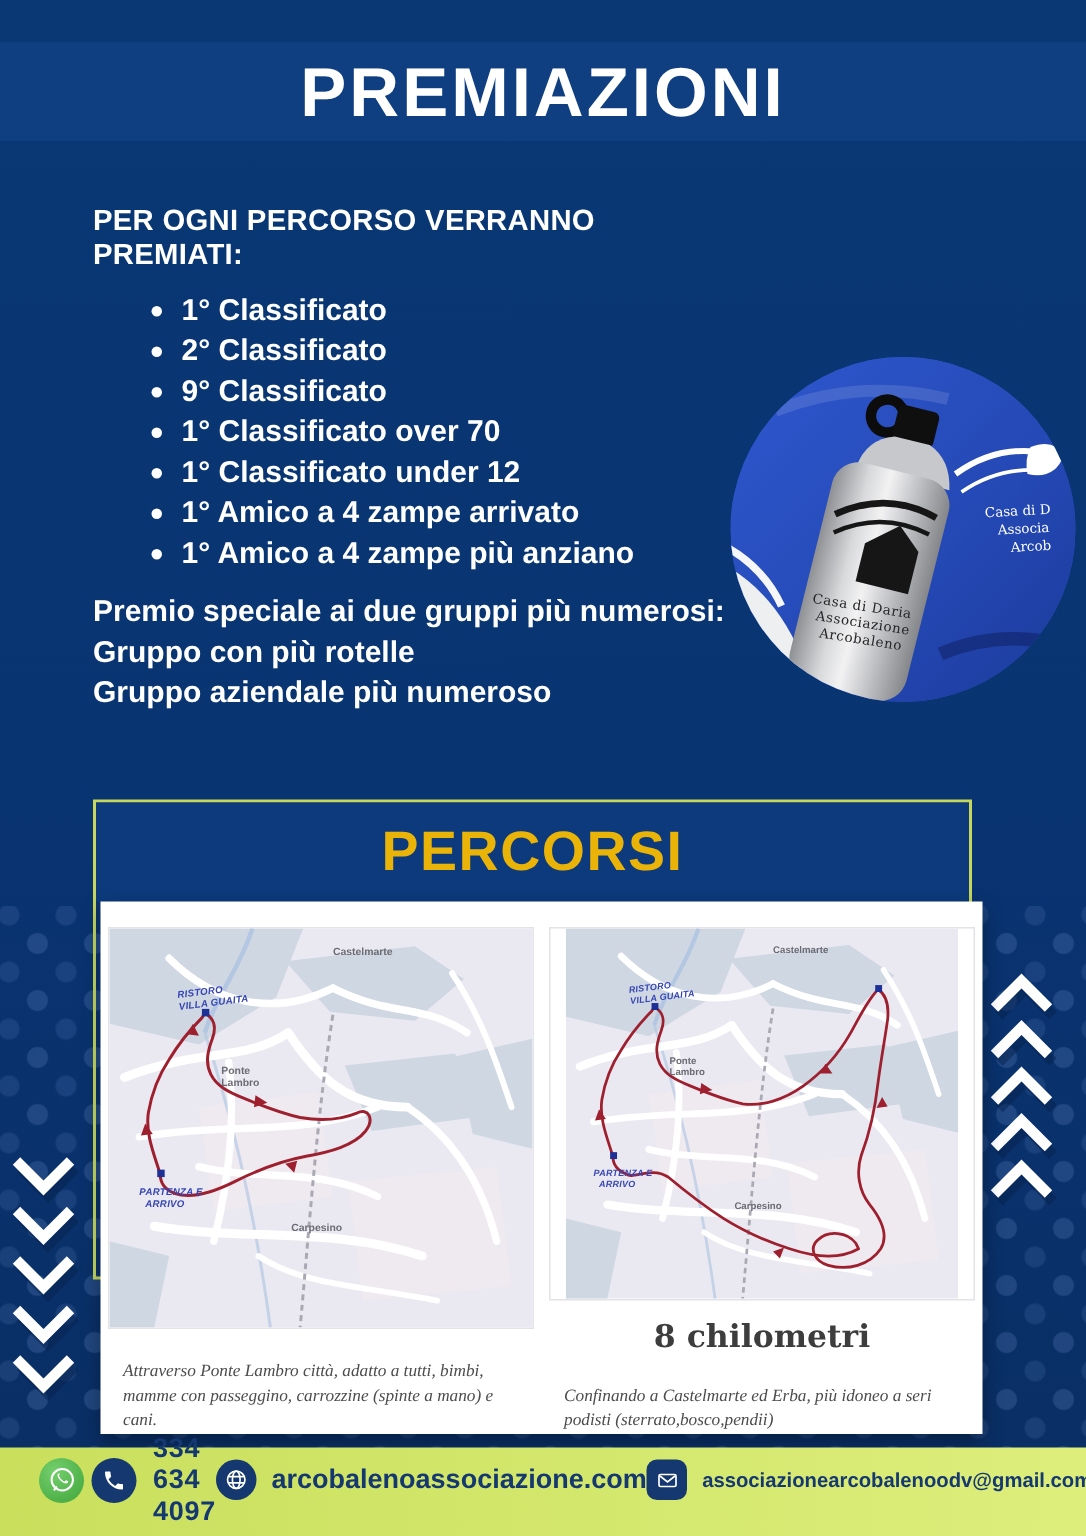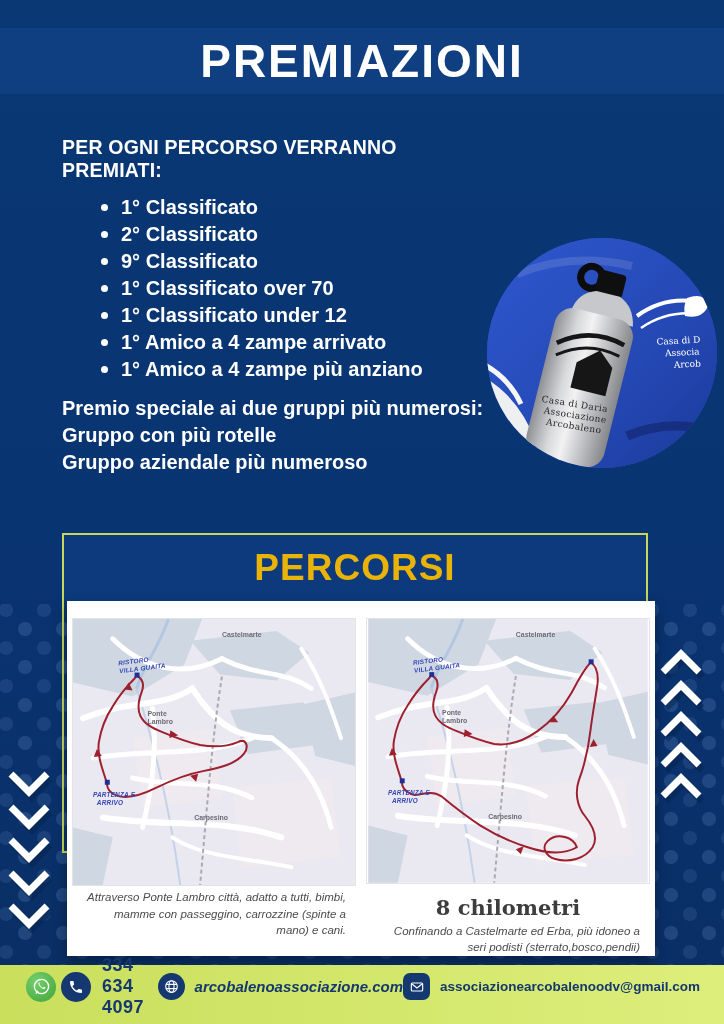--- a/index.html
+++ b/index.html
@@ -33,43 +33,43 @@
          box-sizing:border-box;z-index:2;}
   .percorsi-header{position:absolute;left:64px;top:535px;width:582px;height:66px;background:#0c3a7c;
          display:flex;align-items:center;justify-content:center;z-index:3;}
   .percorsi-header h2{margin:15px;color:#eab308;font-size:37px;font-weight:800;letter-spacing:1px;}
   .routes-card{position:absolute;left:67px;top:601px;width:588px;height:355px;background:#fff;
          box-shadow:0 5px 12px rgba(0,0,0,.35);z-index:4;display:flex;justify-content:center;
          gap:10px;padding-top:17px;box-sizing:border-box;}
   .route-col{width:284px;display:flex;flex-direction:column;align-items:center;}
   .route-col svg.map{display:block;border:1px solid #e2e2e8;box-sizing:border-box;}
   .route-name{margin-top:11px;font-family:"DejaVu Serif",serif;font-size:21px;font-weight:700;color:#3d3d3d;}
-  .route-desc{margin-top:3px;font-size:11.5px;font-style:italic;color:#4c4c4c;line-height:1.45;
-              text-align:right;padding:0 10px;}
+  .route-desc{margin-top:20px;font-size:11.5px;font-style:italic;color:#4c4c4c;line-height:1.45;
+              text-align:left;padding:0 10px;font-family:Liberation Serif, serif;}
   
   .chev{position:absolute;z-index:2;}
   .chev-right{left:658px;top:644px;}
   .chev-left{left:6px;top:764px;}
   
   .footer{position:absolute;left:0;bottom:0;width:724px;height:59px;z-index:5;
           background:linear-gradient(90deg,#c9df5c,#ddee7b);
           display:flex;align-items:center;padding:0 24px 16px 26px;box-sizing:border-box;}
   .fgroup{display:flex;align-items:center;}
   .fgroup.g1{margin-right:auto;}
   .fgroup.g2{margin-right:auto;}
   .ic{display:flex;align-items:center;justify-content:center;flex:0 0 auto;}
   .ic.round{border-radius:50%;}
   .ic.navy{background:#14386f;}
   .ic.wa{background:radial-gradient(circle at 35% 30%,#74cf6c,#3fa43b);width:30px;height:30px;margin-right:5px;}
   .ic.ph{width:30px;height:30px;margin-right:11px;}
   .ic.gl{width:27px;height:27px;margin-right:10px;}
   .ic.ml{width:27px;height:27px;border-radius:7px;margin-right:10px;}
   .ftext{color:#14386f;font-weight:600;}
   .ftext.phone{font-size:18px;letter-spacing:.5px;}
-  .ftext.site{font-size:15px;font-style:italic;}
+  .ftext.site{font-size:18px;}
   .ftext.mail{font-size:13.5px;}
   
   .town{fill:#6b6b74;font-size:7px;font-weight:600;}
   .hand{fill:#3646b4;font-size:6.5px;font-weight:700;font-style:italic;letter-spacing:.2px;}
 </style>
 </head>
 <body>
 
 <div class="poster">
 

